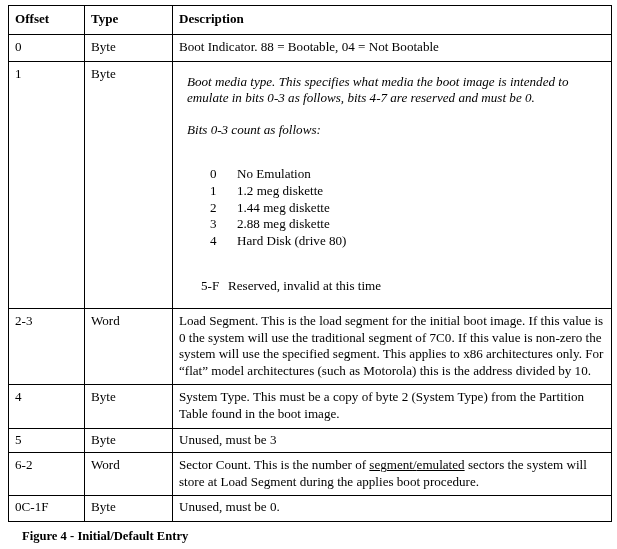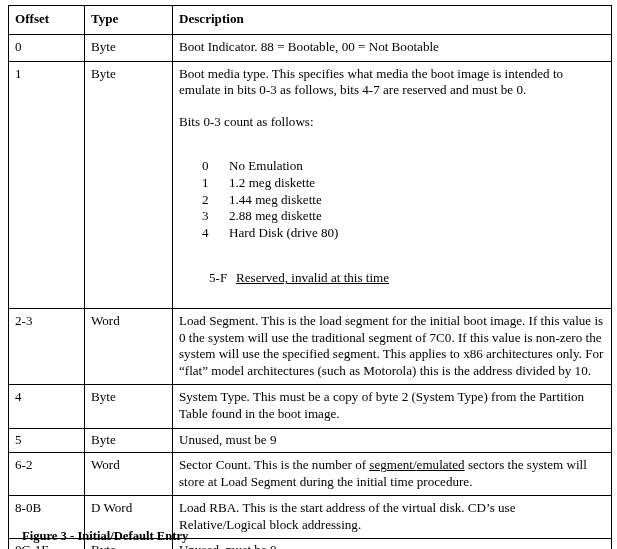--- a/index.html
+++ b/index.html
@@ -56,45 +56,44 @@
   }
 
   col.c-offset { width: 76px; }
   col.c-type   { width: 88px; }
   col.c-desc   { width: 439px; }
 
   .cell-desc { padding-left: 8px; }
   .cell-offset { padding-left: 5px; }
   .cell-type { padding-left: 7px; }
 
-  .desc-para { margin: 0; }
+  .desc-para { margin: 8px; font-style: italic; }
   .desc-para + .desc-para { margin-top: 15px; }
 
   .bits-block {
-    margin: 9px;
+    margin: 17px;
     padding: 0;
     list-style: none;
     margin-top: 28px;
   }
   .bits-block li {
     display: block;
     line-height: 16.6px;
     white-space: nowrap;
   }
   .bits-code {
     display: inline-block;
     width: 41px;
     padding-left: 14px;
     box-sizing: border-box;
   }
   .bits-reserved {
-    margin: 16px;
+    margin: 8px;
     margin-top: 29px;
     white-space: nowrap;
-    text-decoration: underline;
   }
   .bits-reserved .bits-code { width: 41px; }
 
   u.uline { text-decoration: underline; text-decoration-thickness: 1px; }
 
   .figure-caption {
     position: absolute;
     left: 22px;
     top: 528px;
     font-size: 12.6px;
@@ -125,21 +124,21 @@
         <th class="cell-offset">Offset</th>
         <th class="cell-type">Type</th>
         <th class="cell-desc">Description</th>
       </tr>
     </thead>
     <tbody>
 
       <tr>
         <td class="cell-offset">0</td>
         <td class="cell-type">Byte</td>
-        <td class="cell-desc">Boot Indicator.  88 = Bootable, 00 = Not Bootable</td>
+        <td class="cell-desc">Boot Indicator.  88 = Bootable, 04 = Not Bootable</td>
       </tr>
 
       <tr class="r-media">
         <td class="cell-offset">1</td>
         <td class="cell-type">Byte</td>
         <td class="cell-desc">
           <p class="desc-para">Boot media type.  This specifies what  media the boot image is intended to emulate in bits 0-3 as follows, bits 4-7 are reserved and must be  0.</p>
           <p class="desc-para">Bits 0-3 count as follows:</p>
           <ul class="bits-block">
             <li><span class="bits-code">0</span><span>No Emulation</span></li>
@@ -160,39 +159,34 @@
 
       <tr>
         <td class="cell-offset">4</td>
         <td class="cell-type">Byte</td>
         <td class="cell-desc">System Type.  This must be a copy of byte 2 (System Type) from the Partition Table found in the boot image.</td>
       </tr>
 
       <tr class="r-unused5">
         <td class="cell-offset">5</td>
         <td class="cell-type">Byte</td>
-        <td class="cell-desc">Unused, must be 9</td>
+        <td class="cell-desc">Unused, must be 3</td>
       </tr>
 
       <tr>
         <td class="cell-offset">6-2</td>
         <td class="cell-type">Word</td>
-        <td class="cell-desc"><span>Sector Count.  This is the number of </span><u class="uline">segment</u><u class="uline">/</u><u class="uline">emulated</u><span> sectors the system will store at Load Segment during the initial time procedure.</span></td>
+        <td class="cell-desc"><span>Sector Count.  This is the number of </span><u class="uline">segment</u><u class="uline">/</u><u class="uline">emulated</u><span> sectors the system will store at Load Segment during the applies boot procedure.</span></td>
       </tr>
 
-      <tr>
-        <td class="cell-offset">8-0B</td>
-        <td class="cell-type">D Word</td>
-        <td class="cell-desc">Load RBA.  This is the start address of the virtual disk.  CD’s use Relative/Logical block addressing.</td>
-      </tr>
 
       <tr class="r-unused1f">
         <td class="cell-offset">0C-1F</td>
         <td class="cell-type">Byte</td>
         <td class="cell-desc">Unused, must be 0.</td>
       </tr>
 
     </tbody>
   </table>
 
-  <div class="figure-caption">Figure 3 - Initial/Default Entry</div>
+  <div class="figure-caption">Figure 4 - Initial/Default Entry</div>
 
 </div>
 
 </body></html>

